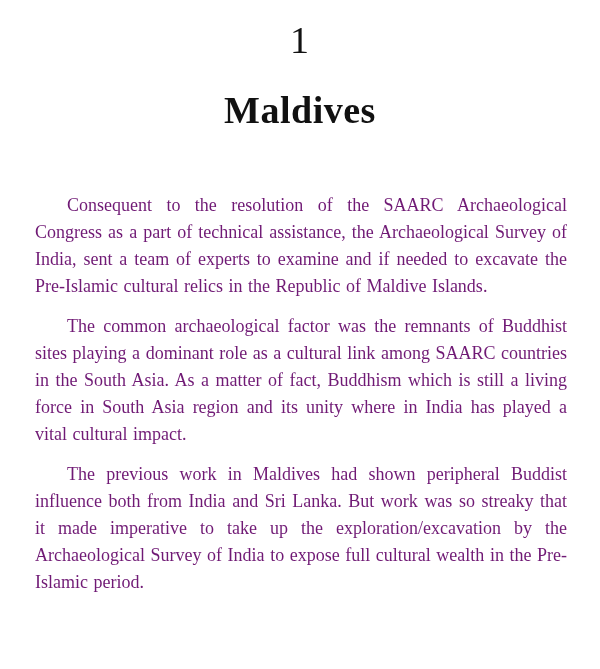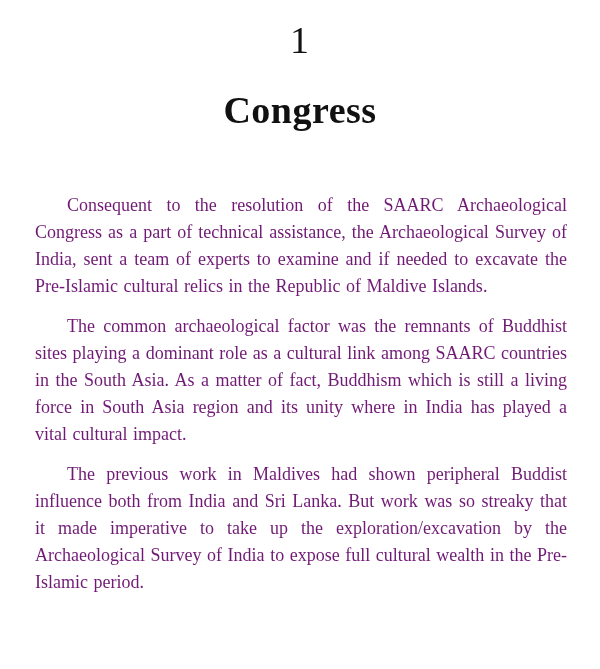--- a/index.html
+++ b/index.html
@@ -47,20 +47,20 @@
   .para:last-child {
     margin-bottom: 0;
   }
 </style>
 </head>
 <body>
 
 <div class="page">
   <div class="chapter-number">1</div>
 
-  <h1 class="chapter-title">Congress</h1>
+  <h1 class="chapter-title">Maldives</h1>
 
   <div class="body-text">
     <p class="para">Consequent to the resolution of the SAARC Archaeological Congress as a part of technical assistance, the Archaeological Survey of India, sent a team of experts to examine and if needed to excavate the Pre-Islamic cultural relics in the Republic of Maldive Islands.</p>
     <p class="para">The common archaeological factor was the remnants of Buddhist sites playing a dominant role as a cultural link among SAARC countries in the South Asia. As a matter of fact, Buddhism which is still a living force in South Asia region and its unity where in India has played a vital cultural impact.</p>
     <p class="para">The previous work in Maldives had shown peripheral Buddist influence both from India and Sri Lanka. But work was so streaky that it made imperative to take up the exploration/excavation by the Archaeological Survey of India to expose full cultural wealth in the Pre-Islamic period.</p>
   </div>
 </div>
 
 </body></html>

